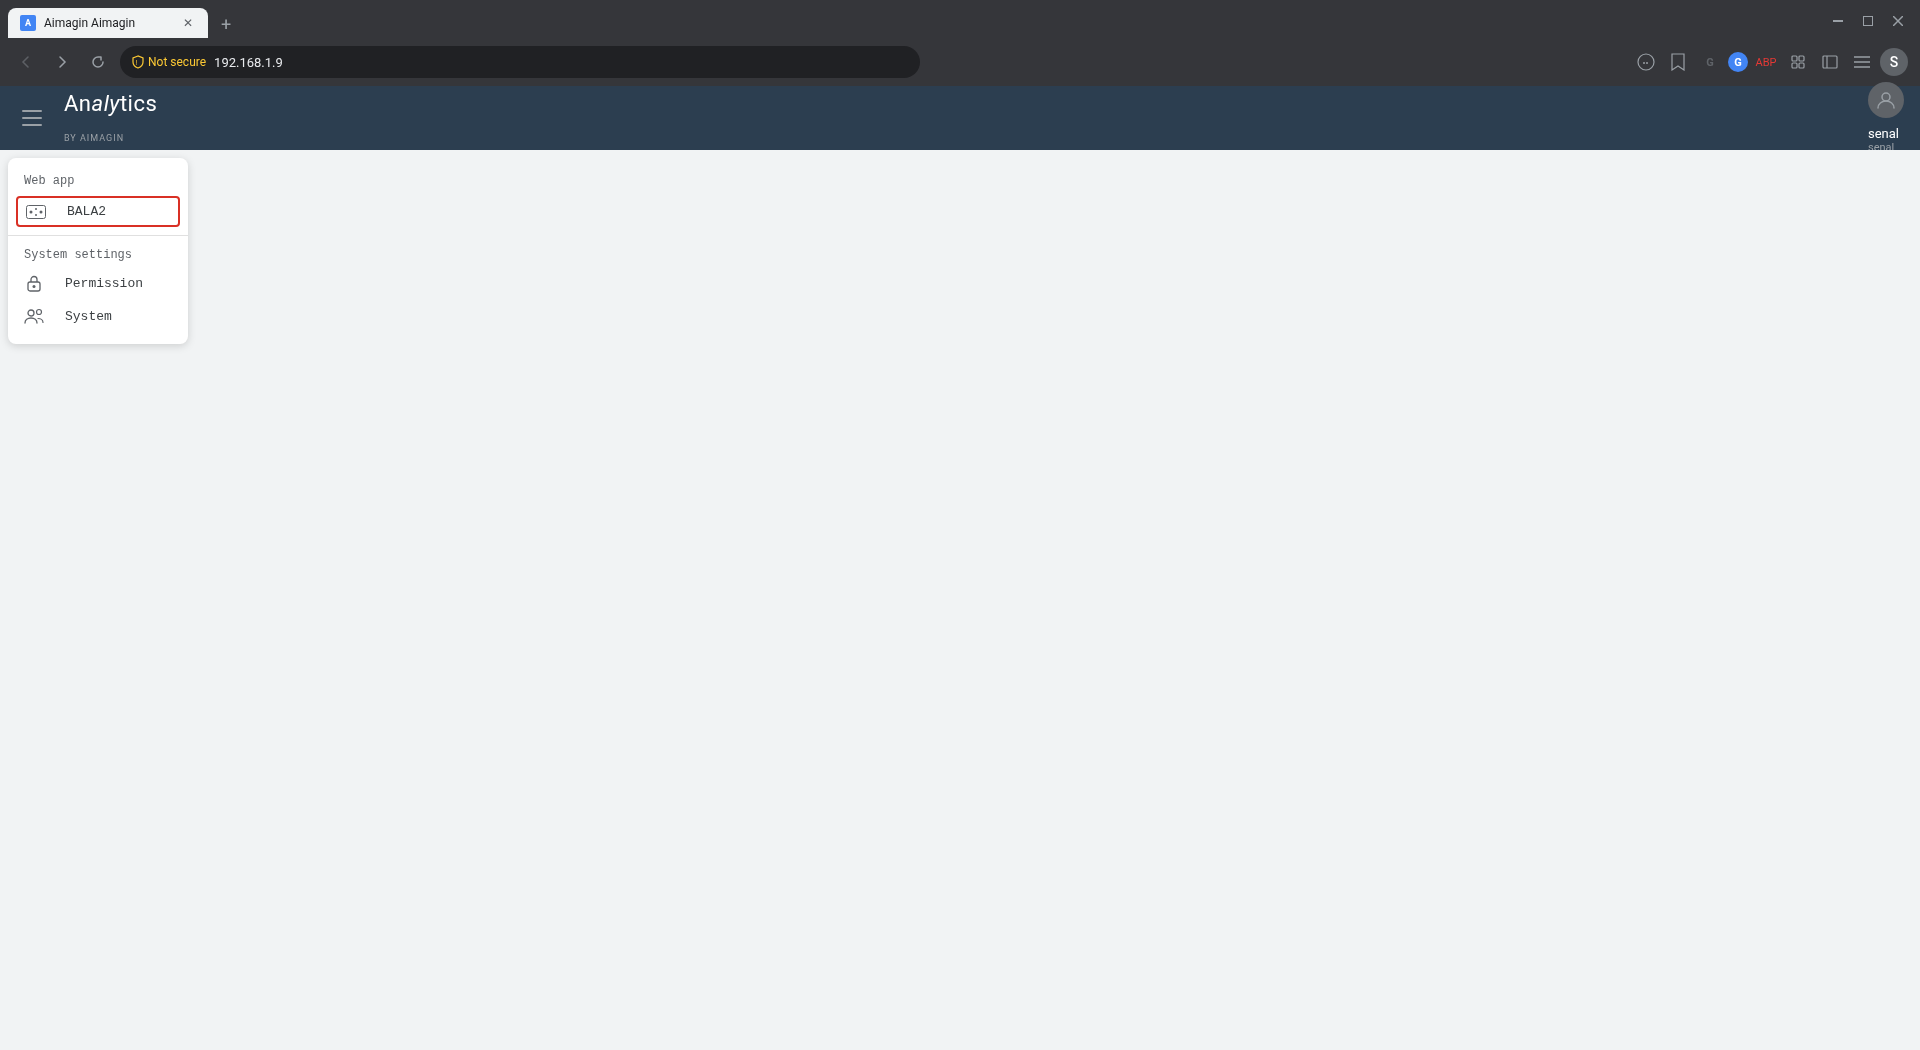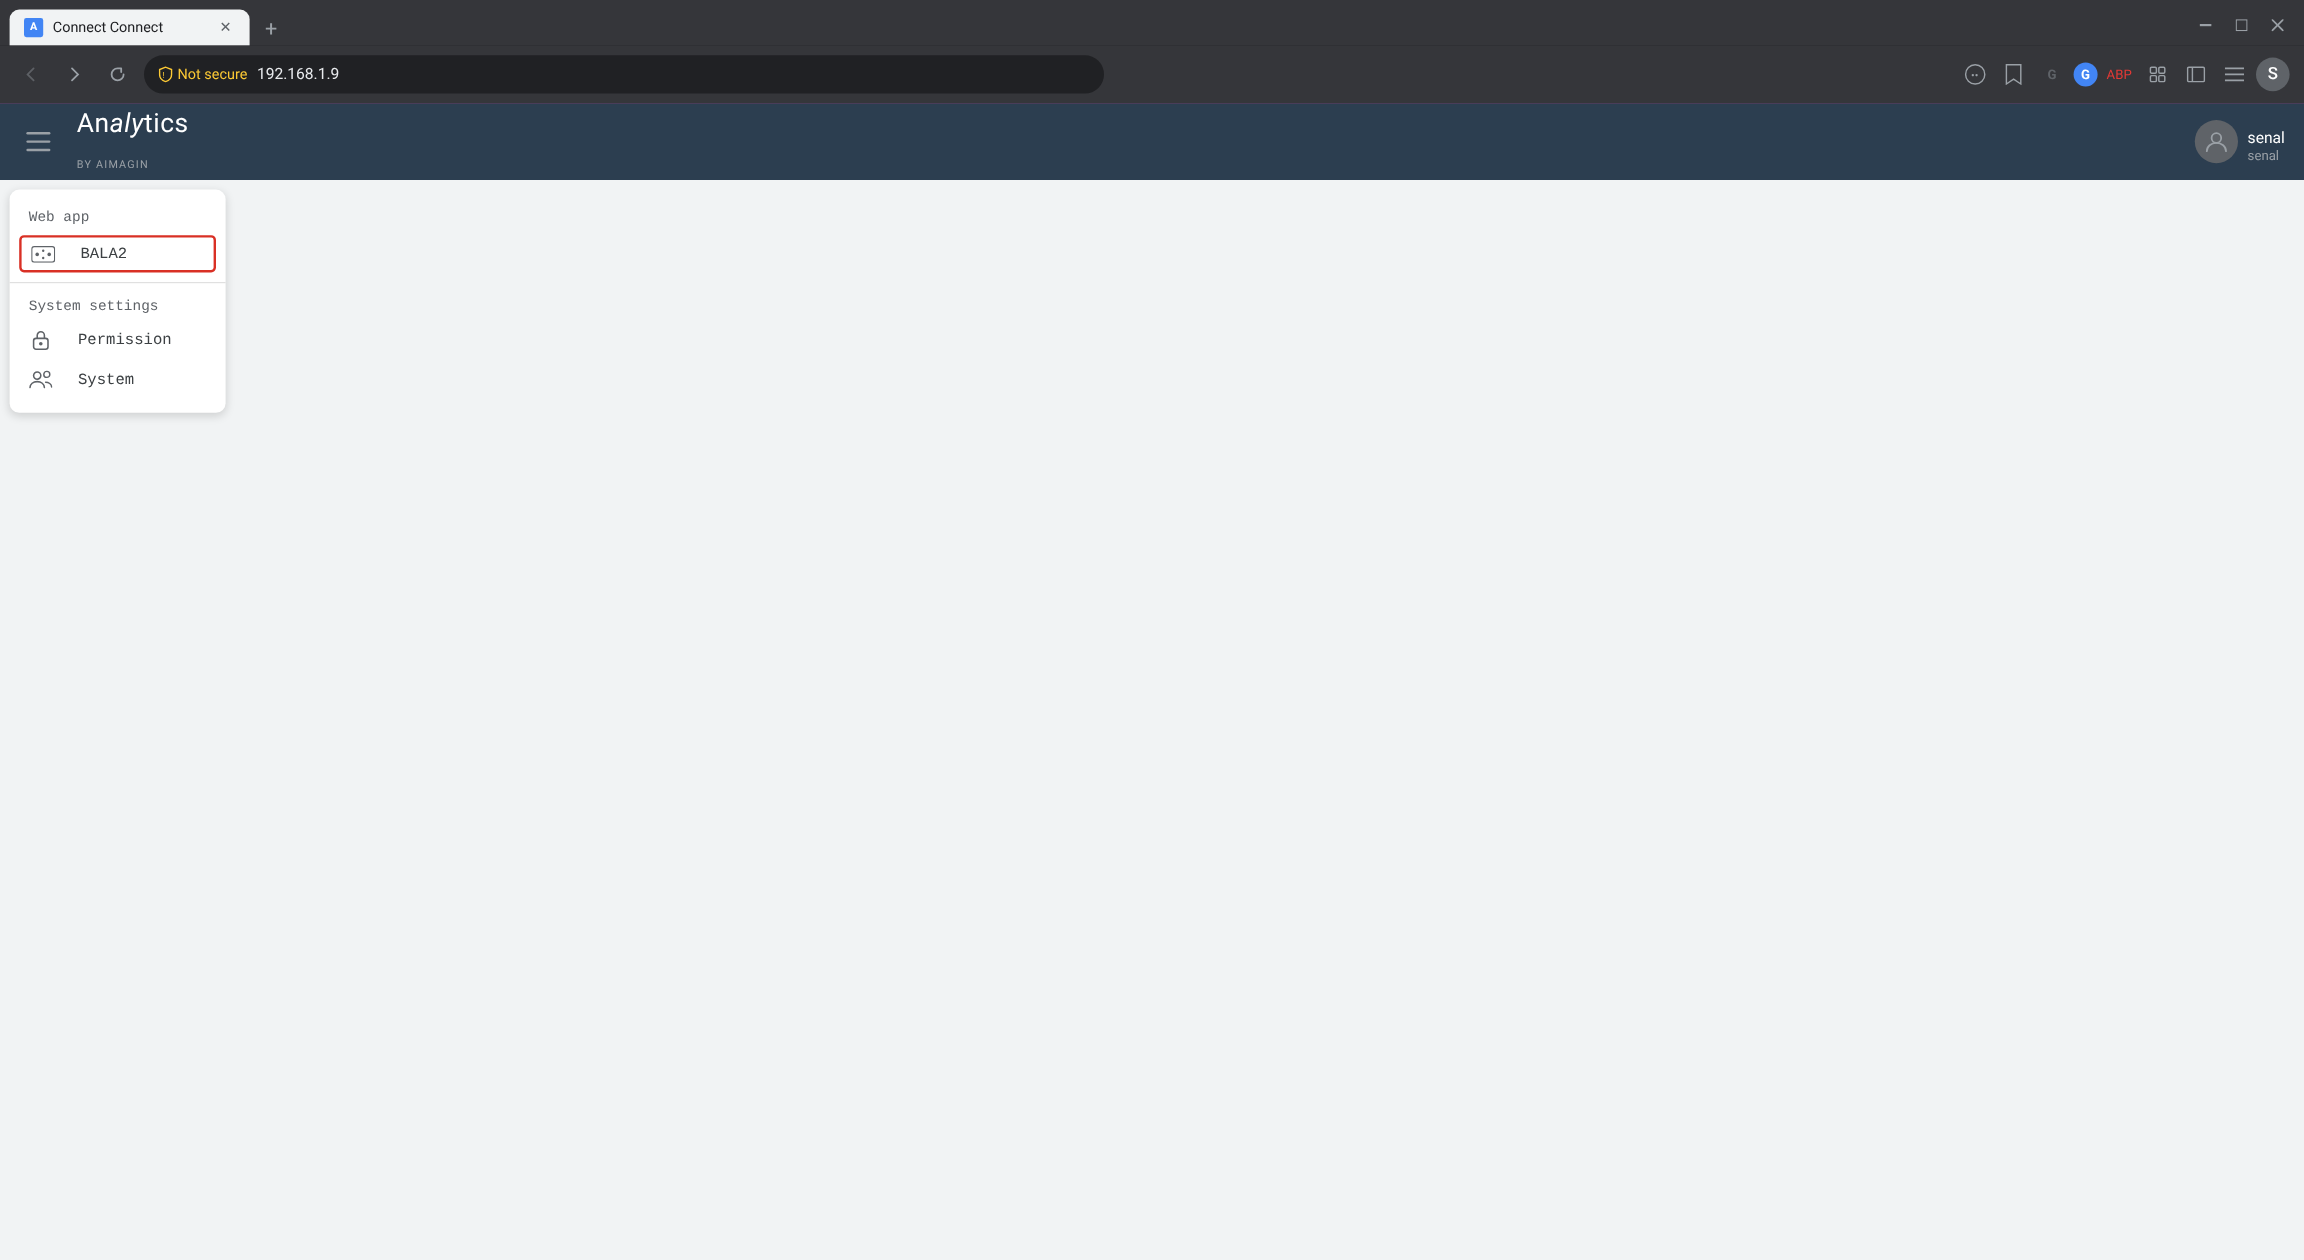--- a/index.html
+++ b/index.html
@@ -180,21 +180,21 @@
       justify-content: center;
       color: white;
       font-size: 14px;
       font-weight: 500;
       cursor: pointer;
     }
 
     
     .app-container {
       flex: 1;
-      background: #ec4899;
+      background: #701a75;
       display: flex;
       flex-direction: column;
     }
 
     
     .app-header {
       background: #2c3e50;
       height: 64px;
       display: flex;
       align-items: center;
@@ -243,23 +243,24 @@
       font-size: 9px;
       letter-spacing: 1px;
       text-transform: uppercase;
       margin-top: 18px;
     }
 
     .header-spacer { flex: 1; }
 
     .user-info {
       display: flex;
-      align-items: flex-end;
+      align-items: flex-start;
       gap: 8px;
       cursor: pointer;
+      flex-direction: column;
     }
 
     .user-avatar-header {
       width: 36px;
       height: 36px;
       border-radius: 50%;
       background: #5f6368;
       display: flex;
       align-items: center;
       justify-content: center;
@@ -352,21 +353,21 @@
 </head>
 <body>
 
 <div class="browser-chrome">
 
   <div class="browser-title-bar">
     <div class="browser-tab">
       <div class="tab-favicon">
         <span>A</span>
       </div>
-      <span>Connect Connect</span>
+      <span>Aimagin Aimagin</span>
       <div class="tab-close">✕</div>
     </div>
     <div class="new-tab-btn">+</div>
     <div class="window-controls">
       <div class="win-btn">
         <svg width="10" height="2" viewBox="0 0 10 2">
             <rect width="10" height="2" fill="#9aa0a6"></rect>
           </svg>
       </div>
       <div class="win-btn">

